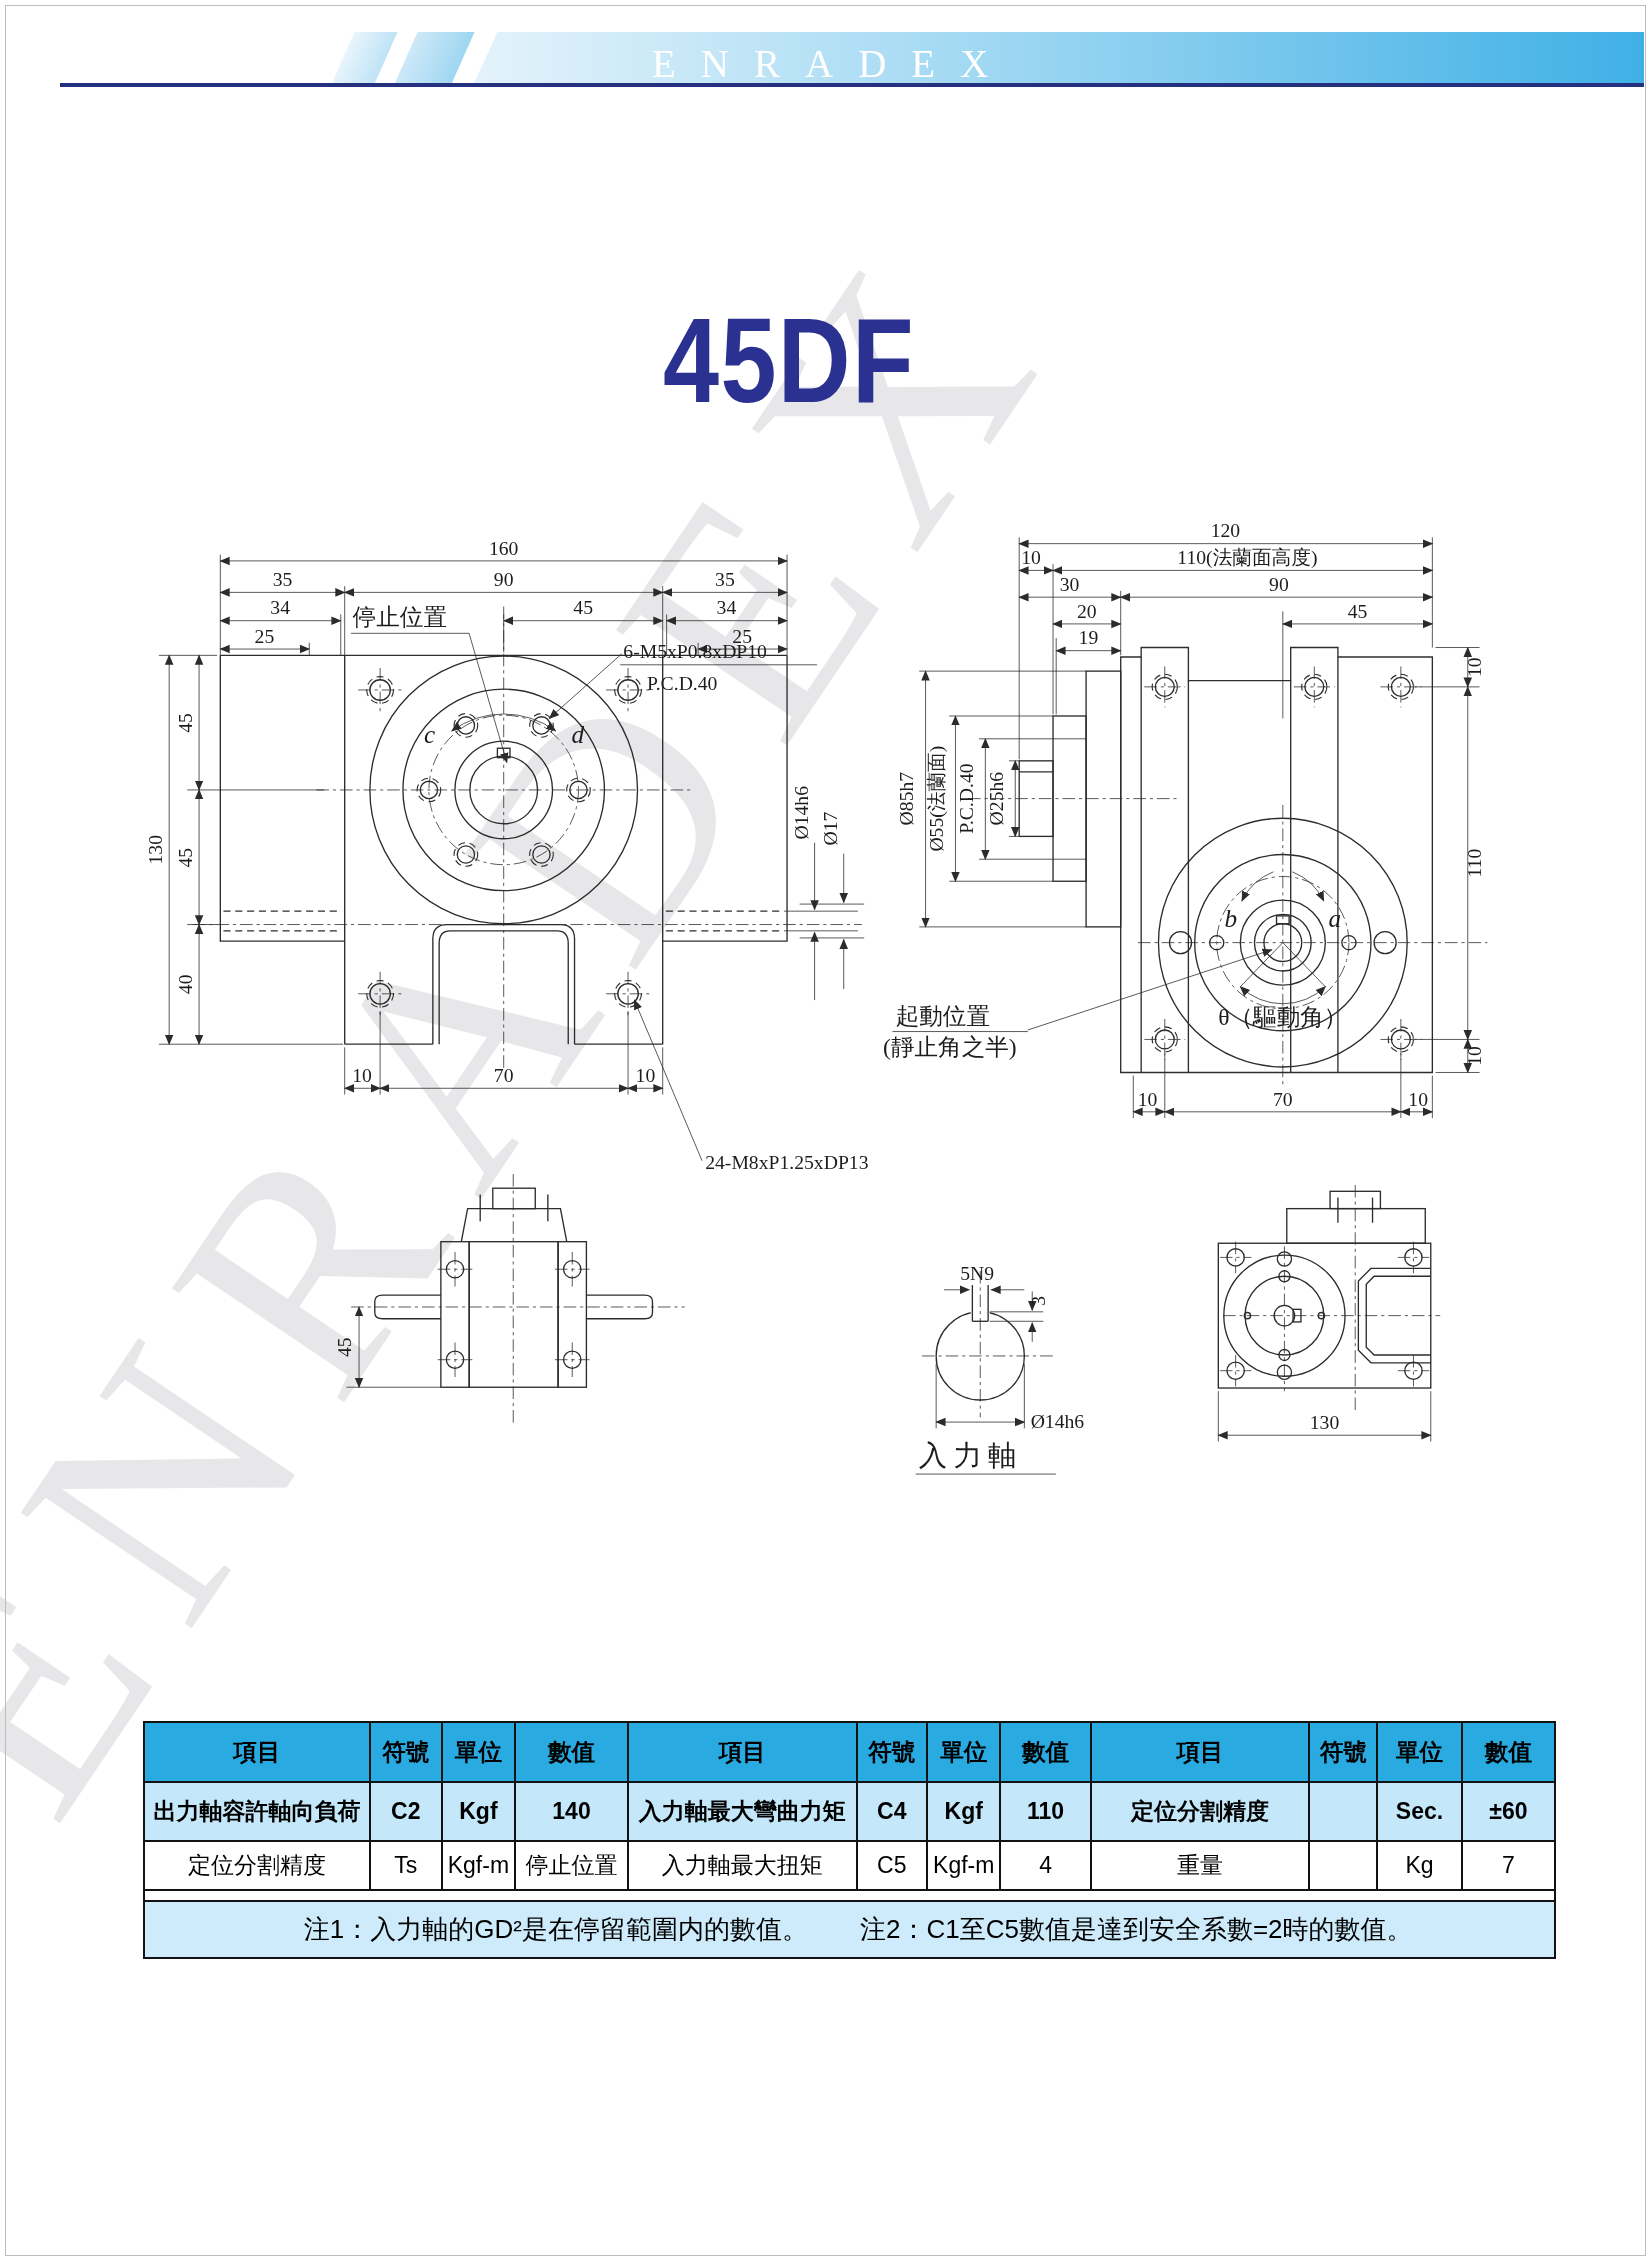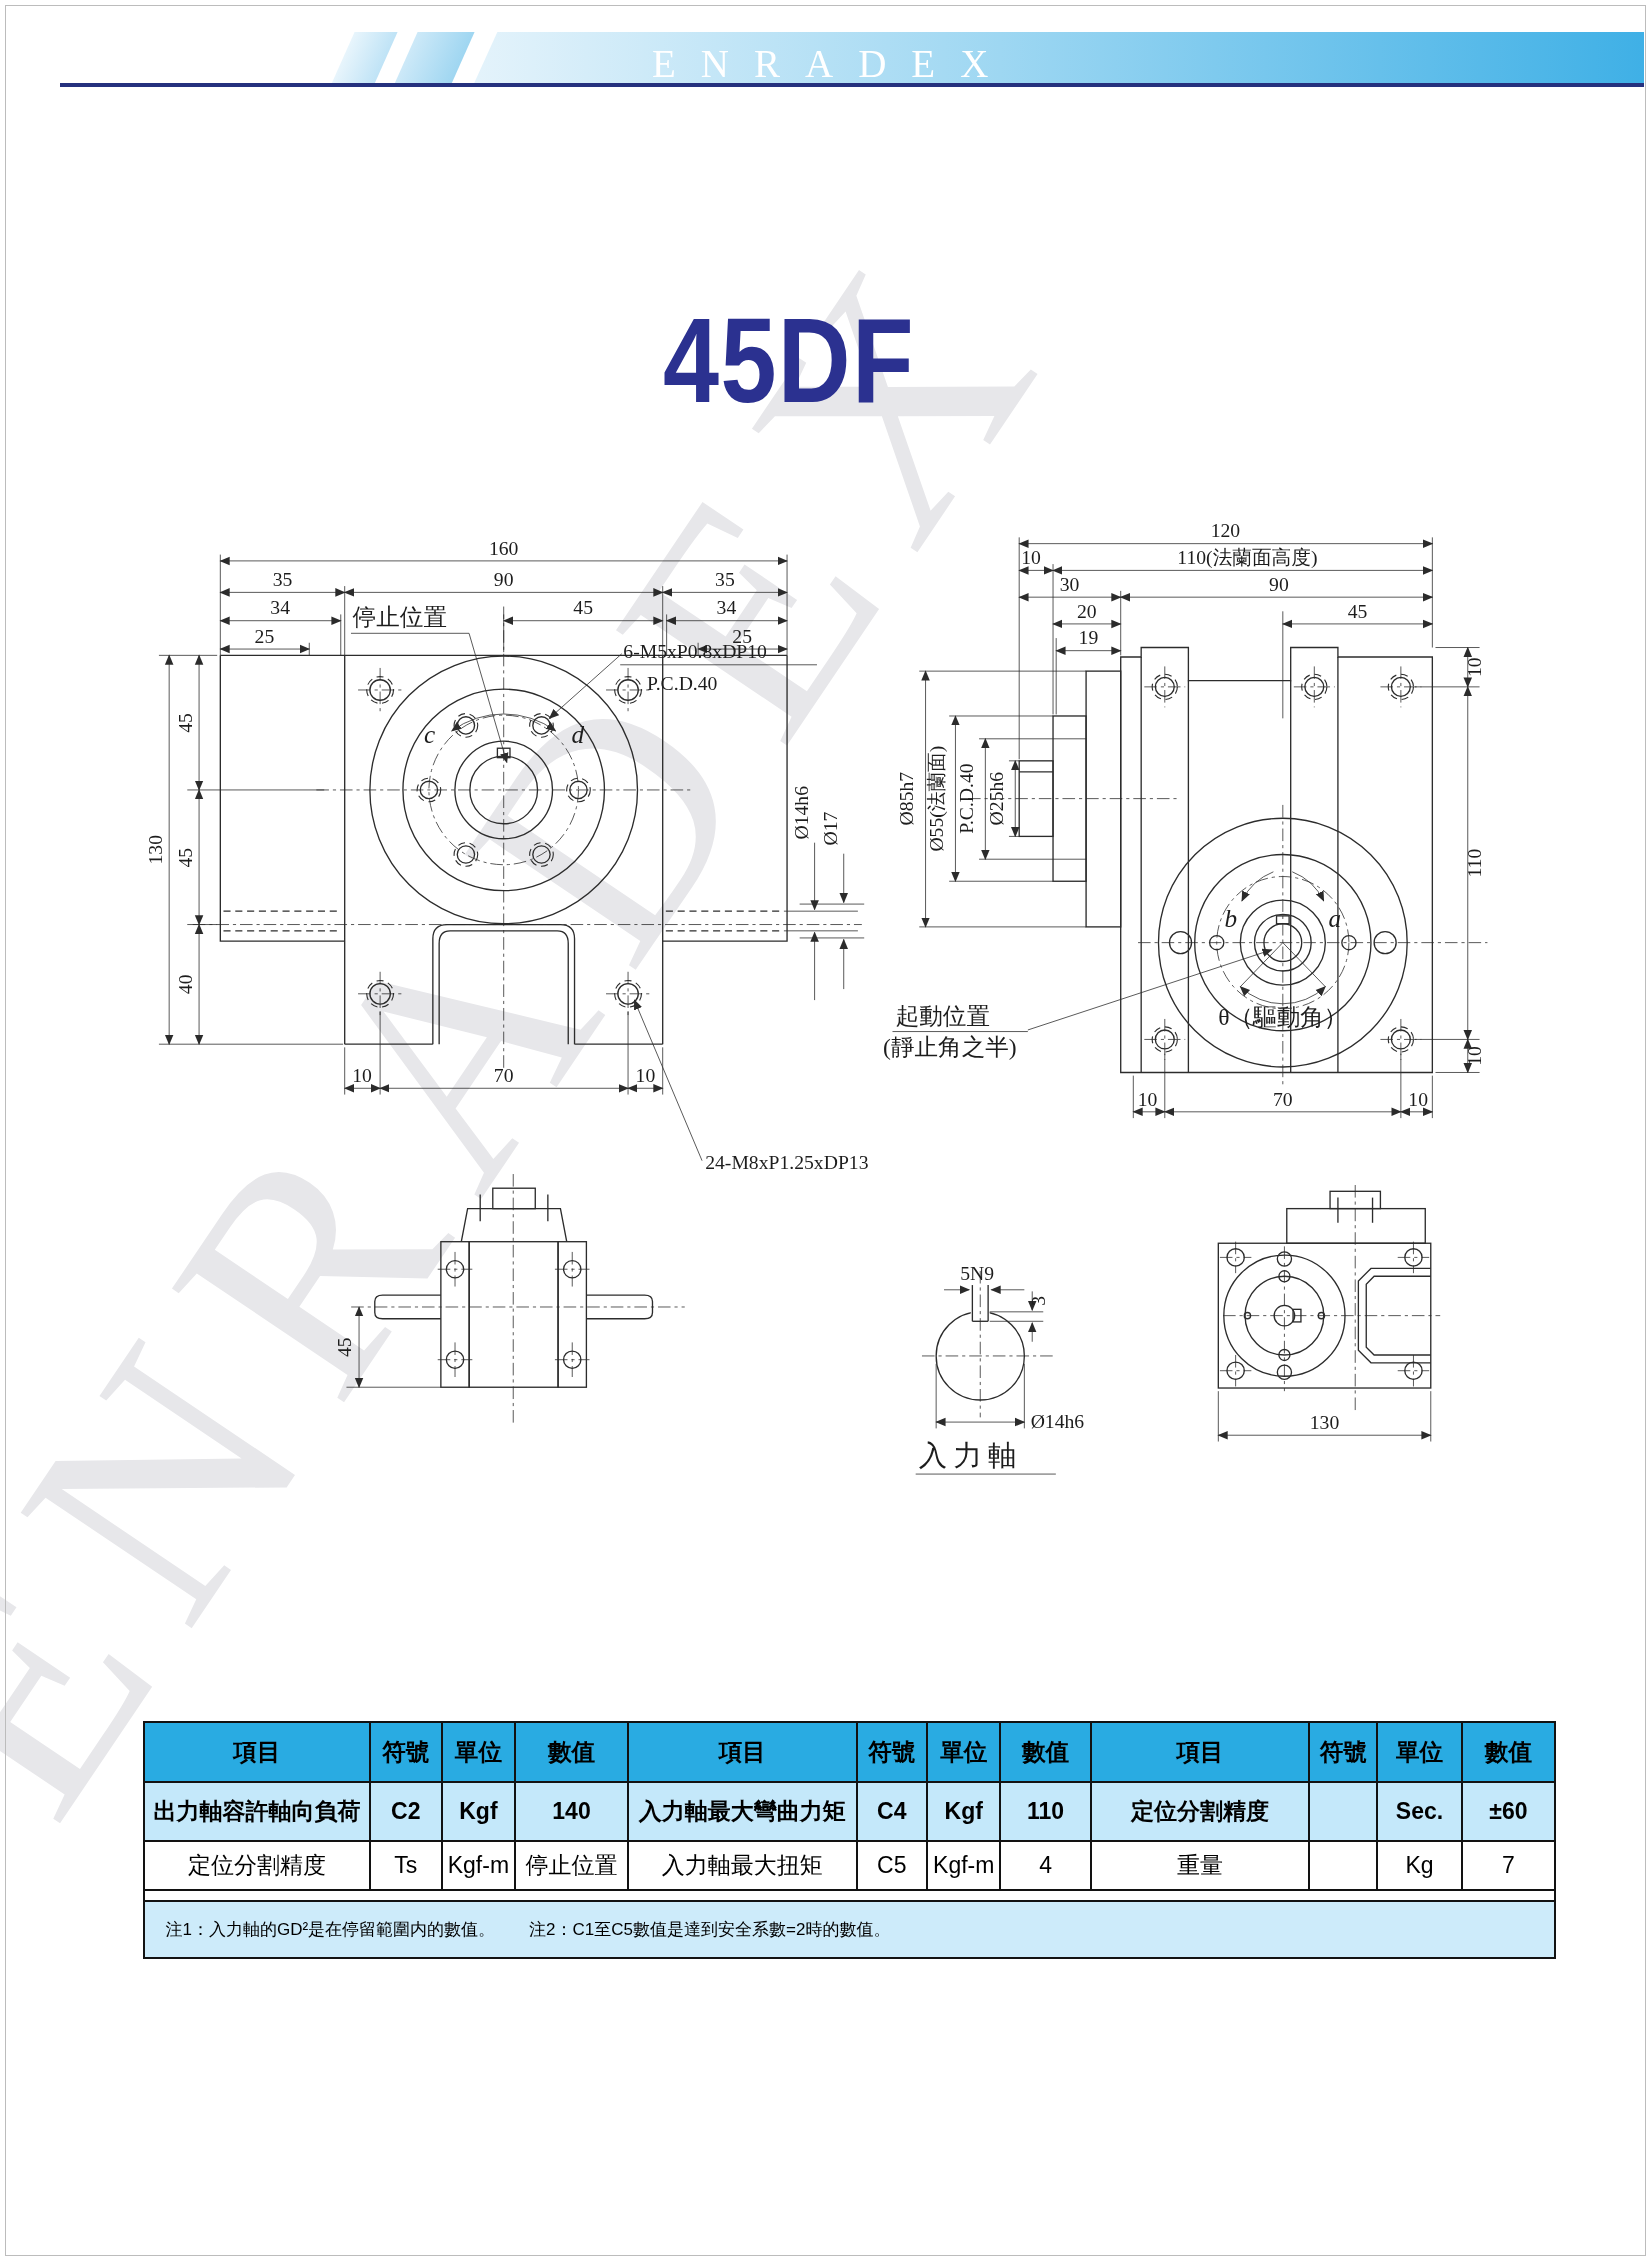--- a/index.html
+++ b/index.html
@@ -43,21 +43,21 @@
   
   .tblwrap{position:absolute;left:143px;top:1721px;width:1413px;z-index:1;}
   table.spec{width:100%;border-collapse:collapse;table-layout:fixed;border:2.4px solid #121212;background:#fff;}
   table.spec th,table.spec td{border:2px solid #121212;text-align:center;color:#000000;
       font-family:"Liberation Sans",sans-serif;padding:0 3.1px;overflow:hidden;}
   table.spec th{background:#29abe2;font-size:23.6px;font-weight:700;height:58px;}
   table.spec td{font-size:23px;height:57px;}
   tr.row-blue td{background:#c4e8fa;font-weight:bold;}
   tr.row-short td{height:47px;}
   tr.gap-row td{height:9.4px;padding:0;background:#ffffff;border-top:2.4px solid #121212;border-bottom:2.4px solid #121212;}
-  tr.notes-row td{background:#cdebfa;text-align:left;font-size:17px;height:55px;padding-left:20.5px;}
+  tr.notes-row td{background:#cdebfa;text-align:center;font-size:26px;height:55px;padding-left:20.5px;}
 </style>
 </head>
 <body>
 
 <div class="frame"></div>
 
 <div class="wm">ENRADEX</div>
 
 <div id="stripe1" class="stripe"></div>
 <div id="stripe2" class="stripe"></div>

